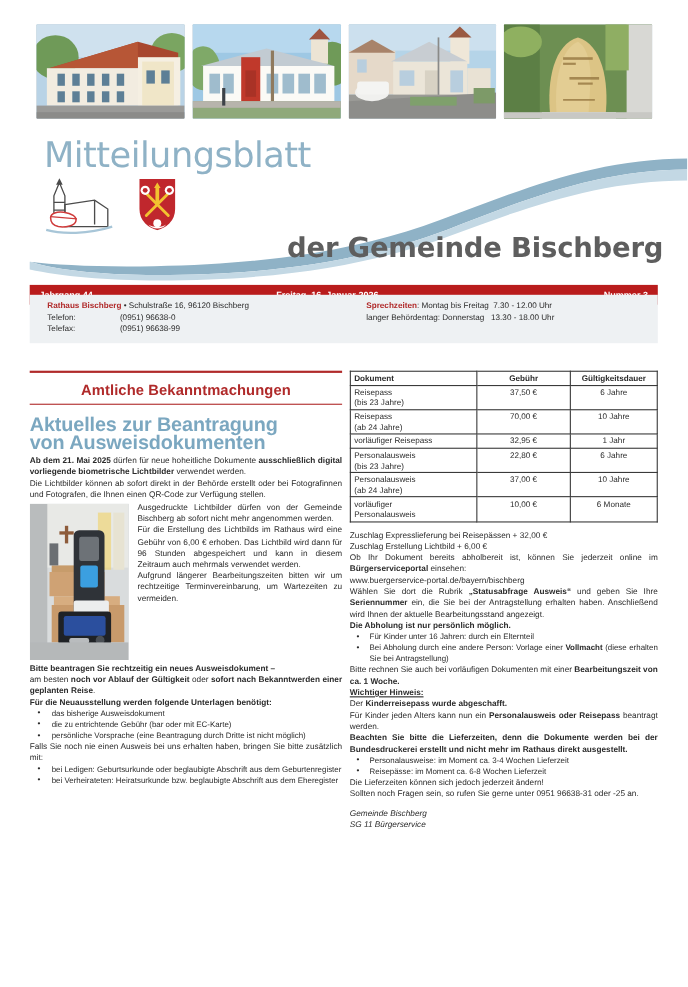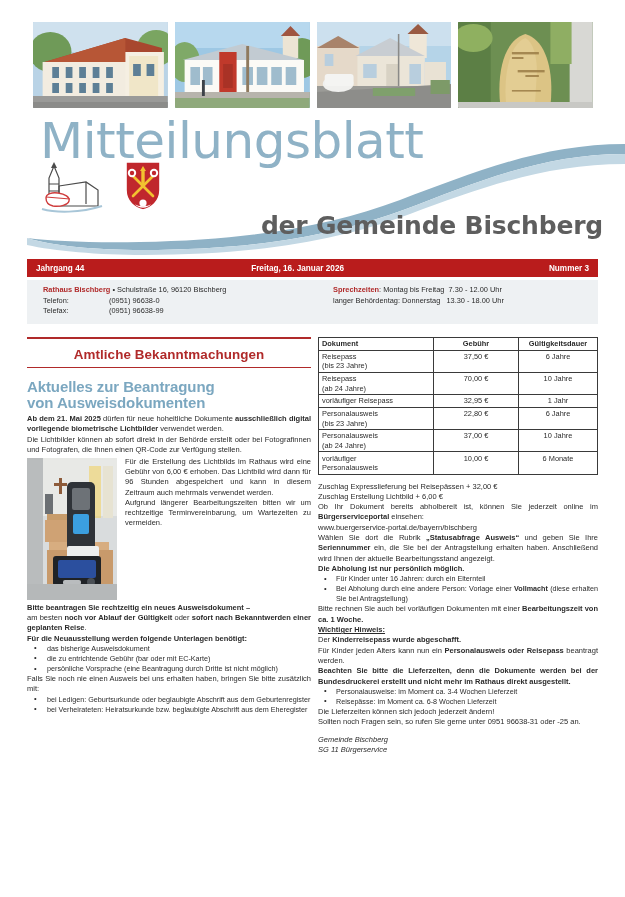--- a/index.html
+++ b/index.html
@@ -15,21 +15,21 @@
   
   .photo-strip{position:absolute;left:33px;top:22px;width:560px;height:86px;display:flex;gap:7px;}
   .photo{flex:1;border-radius:1px;overflow:hidden;position:relative;background:#cfd8dc;}
   .photo svg{display:block;width:100%;height:100%;}
 
   
   .masthead{position:absolute;left:0;top:108px;width:625px;height:150px;}
   .wave-svg{position:absolute;left:0;top:0;width:625px;height:150px;}
   .mb-title{
     position:absolute;left:40px;top:6px;
-    font-size:50px;line-height:54px;font-weight:400;
+    font-size:32px;line-height:54px;font-weight:400;
     letter-spacing:-0.5px;
     color:#8fb2c6;
     font-family:"DejaVu Sans", sans-serif;
     white-space:nowrap;
   }
   .mb-sub{
     position:absolute;right:22px;top:104px;
     font-size:25px;line-height:28px;font-weight:700;
     color:#5e5e5e;
     font-family:"DejaVu Sans", sans-serif;
@@ -45,21 +45,21 @@
     display:flex;align-items:center;
     font-size:8.2px;font-weight:bold;
     box-sizing:border-box;padding:0 9px;
   }
   .datebar .dl{flex:0 0 auto;}
   .datebar .dc{flex:1 1 auto;text-align:center;padding-right:38px;}
   .datebar .dr{flex:0 0 auto;}
 
   
   .contactbar{
-    position:absolute;left:27px;top:280px;width:571px;height:44px;
+    position:absolute;left:27px;top:268px;width:571px;height:44px;
     background:#eef1f3;box-sizing:border-box;
     padding:5px 0 0 16px;
     font-size:7.4px;line-height:10.6px;
   }
   .contact-cols{display:flex;}
   .contact-left{width:290px;}
   .contact-right{width:265px;}
   .c-red{color:#b02a2a;font-weight:bold;}
   .c-line{white-space:nowrap;}
   .c-line .t1{display:inline-block;min-width:66px;}
@@ -73,21 +73,21 @@
   .amtlich .rule{height:1.6px;background:#b02a2a;width:100%;}
   .amtlich .rule.bot{height:1.6px;}
   .amtlich h1{
     margin:0;padding:8px 0 5px;
     font-size:13.4px;font-weight:bold;color:#b02a2a;
     letter-spacing:0.1px;
   }
 
   h2.blue{
     margin:0 0 4px 0;
-    font-size:15px;line-height:15.5px;font-weight:bold;
+    font-size:18px;line-height:15.5px;font-weight:bold;
     color:#7ba7c0;letter-spacing:-0.1px;
   }
 
   p.tx{
     margin:0 0 0 0;
     font-size:7.5px;line-height:10.2px;
     text-align:justify;
     color:#2b2b2b;
   }
   p.tx.jst{text-align:justify;}
@@ -367,20 +367,21 @@
           <rect x="26" y="98" width="48" height="30" rx="3" fill="#1f2226"></rect>
           <rect x="31" y="102" width="38" height="18" rx="2" fill="#2b4f9e"></rect>
           <circle cx="64" cy="124" r="4" fill="#4a4f55"></circle>
           <rect x="36" y="122" width="18" height="5" rx="2" fill="#b9bcbe"></rect>
           <rect x="28" y="128" width="6" height="14" fill="#9a9d9f"></rect>
           <rect x="62" y="128" width="6" height="14" fill="#9a9d9f"></rect>
           <rect x="0" y="126" width="90" height="16" fill="#b5b8b9"></rect>
           <rect x="18" y="36" width="8" height="20" fill="#6b6f73"></rect>
         </svg>
       </div>
+      <p class="tx jst">Ausgedruckte Lichtbilder dürfen von der Gemeinde Bischberg ab sofort nicht mehr angenommen werden.</p>
       <p class="tx jst">Für die Erstellung des Lichtbilds im Rathaus wird eine Gebühr von 6,00 € erhoben. Das Lichtbild wird dann für 96 Stunden abgespeichert und kann in diesem Zeitraum auch mehrmals verwendet werden.</p>
       <p class="tx jst">Aufgrund längerer Bearbeitungszeiten bitten wir um rechtzeitige Terminvereinbarung, um Wartezeiten zu vermeiden.</p>
     </div>
 
     <p class="tx"><span class="b">Bitte beantragen Sie rechtzeitig ein neues Ausweisdokument –</span></p>
     <p class="tx"><span>am besten </span><span class="b">noch vor Ablauf der Gültigkeit</span><span> oder </span><span class="b">sofort nach Bekanntwerden einer geplanten Reise</span><span>.</span></p>
 
     <p class="tx"><span class="b">Für die Neuausstellung werden folgende Unterlagen benötigt:</span></p>
 
     <ul class="bl">

